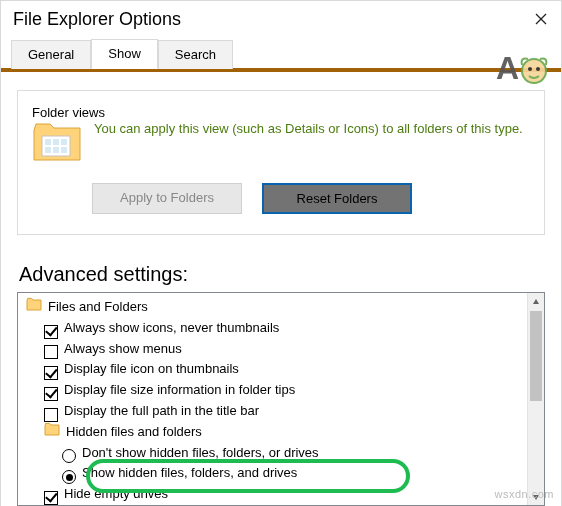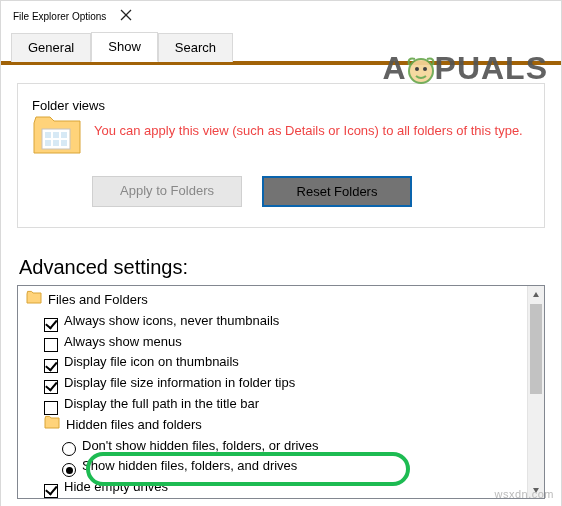--- a/index.html
+++ b/index.html
@@ -14,23 +14,23 @@
     position: relative;
   }
   .window {
     width: 562px;
     border: 1px solid #d9d9d9;
     background: #fff;
   }
   .titlebar {
     display: flex;
     align-items: center;
-    justify-content: flex-start;
+    justify-content: space-between;
     padding: 8px 12px 6px 12px;
-    font-size: 10px;
+    font-size: 18px;
   }
   .titlebar .title { color: #000; }
   .close-x {
     width: 40px;
     height: 28px;
     display: flex;
     align-items: center;
     justify-content: center;
     cursor: pointer;
     margin: -8px -12px -6px 0;
@@ -60,21 +60,21 @@
   }
   .content { padding: 10px 16px 17px 16px; }
   .groupbox {
     border: 1px solid #dcdcdc;
     padding: 14px 14px 20px 14px;
     margin-top: 8px;
     position: relative;
   }
   .folderviews-row { display: flex; gap: 12px; align-items: flex-start; }
   .folder-icon svg { width: 50px; height: 42px; }
-  .fv-text { line-height: 1.4; color: #ef4444; margin-top: 9px; }
+  .fv-text { line-height: 1.4; color: #4d7c0f; }
   .fv-buttons { display: flex; gap: 20px; margin-top: 18px; margin-left: 60px; }
   .btn {
     padding: 6px 22px;
     min-width: 150px;
     text-align: center;
     font-size: 13px;
     cursor: pointer;
     background: #e1e1e1;
     border: 1px solid #adadad;
   }
@@ -259,16 +259,15 @@
 <div class="watermark">
   <span>A</span>
   <svg class="pp-icon" viewBox="0 0 36 36">
     <circle cx="18" cy="20" r="12" fill="#f6d69a" stroke="#6aa84f" stroke-width="2"></circle>
     <circle cx="14" cy="18" r="2" fill="#333"></circle>
       <circle cx="22" cy="18" r="2" fill="#333"></circle>
     <path d="M6 14 Q4 6 12 8" fill="none" stroke="#6aa84f" stroke-width="2"></path>
     <path d="M30 14 Q32 6 24 8" fill="none" stroke="#6aa84f" stroke-width="2"></path>
     <path d="M13 25 Q18 29 23 25" fill="none" stroke="#6aa84f" stroke-width="2"></path>
   </svg>
-  <span>PUALS</span>
 </div>
 
 <div class="wsxcom">wsxdn.com</div>
 
 </body></html>

